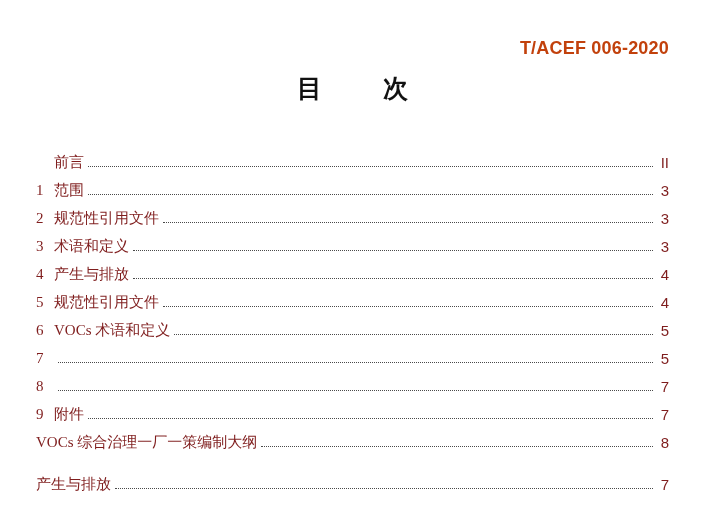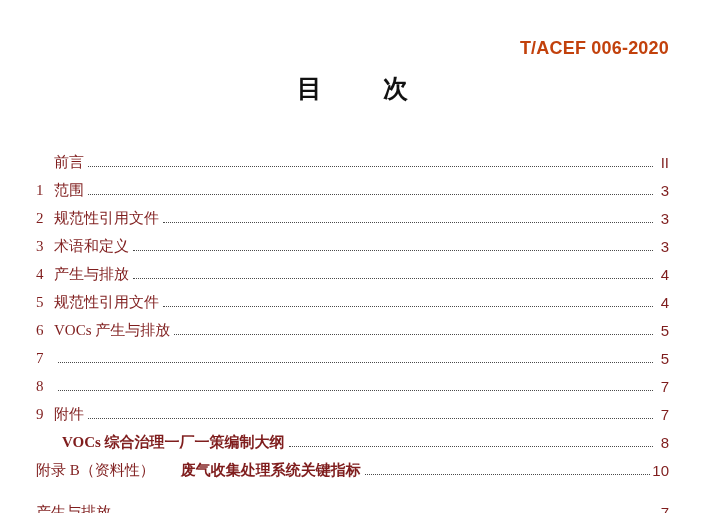--- a/index.html
+++ b/index.html
@@ -67,23 +67,21 @@
   .toc-label {
     white-space: nowrap;
     font-family: "Liberation Serif", serif;
   }
   .toc-annex-label {
     white-space: nowrap;
     font-family: "Liberation Serif", serif;
   }
   .toc-annex-title {
     white-space: nowrap;
-    margin-left: 26px;
     font-family: "Liberation Serif", serif;
-    font-weight: bold;
   }
   .leader {
     flex: 1 1 auto;
     min-width: 8px;
     border-bottom: 1px dotted #4a4a4a;
     transform: translateY(-3px);
     margin: 0 2px 0 4px;
     height: 0;
   }
   .toc-page {
@@ -141,21 +139,21 @@
 
     <div class="toc-row">
       <span class="toc-num">5</span>
       <span class="toc-label">规范性引用文件</span>
       <span class="leader"></span>
       <span class="toc-page">4</span>
     </div>
 
     <div class="toc-row">
       <span class="toc-num">6</span>
-      <span class="toc-label">VOCs 产生与排放</span>
+      <span class="toc-label">VOCs 术语和定义</span>
       <span class="leader"></span>
       <span class="toc-page">5</span>
     </div>
 
     <div class="toc-row">
       <span class="toc-num">7</span>
       <span class="leader"></span>
       <span class="toc-page">5</span>
     </div>
 
@@ -171,26 +169,20 @@
       <span class="leader"></span>
       <span class="toc-page">7</span>
     </div>
 
     <div class="toc-row">
       <span class="toc-annex-title">VOCs 综合治理一厂一策编制大纲</span>
       <span class="leader"></span>
       <span class="toc-page">8</span>
     </div>
 
-    <div class="toc-row">
-      <span class="toc-annex-label">附录 B（资料性）</span>
-      <span class="toc-annex-title">废气收集处理系统关键指标</span>
-      <span class="leader"></span>
-      <span class="toc-page">10</span>
-    </div>
 
     <div class="toc-row" style="margin-top:14px;">
       <span class="toc-label">产生与排放</span>
       <span class="leader"></span>
       <span class="toc-page">7</span>
     </div>
 
   </div>
 </div>
 

